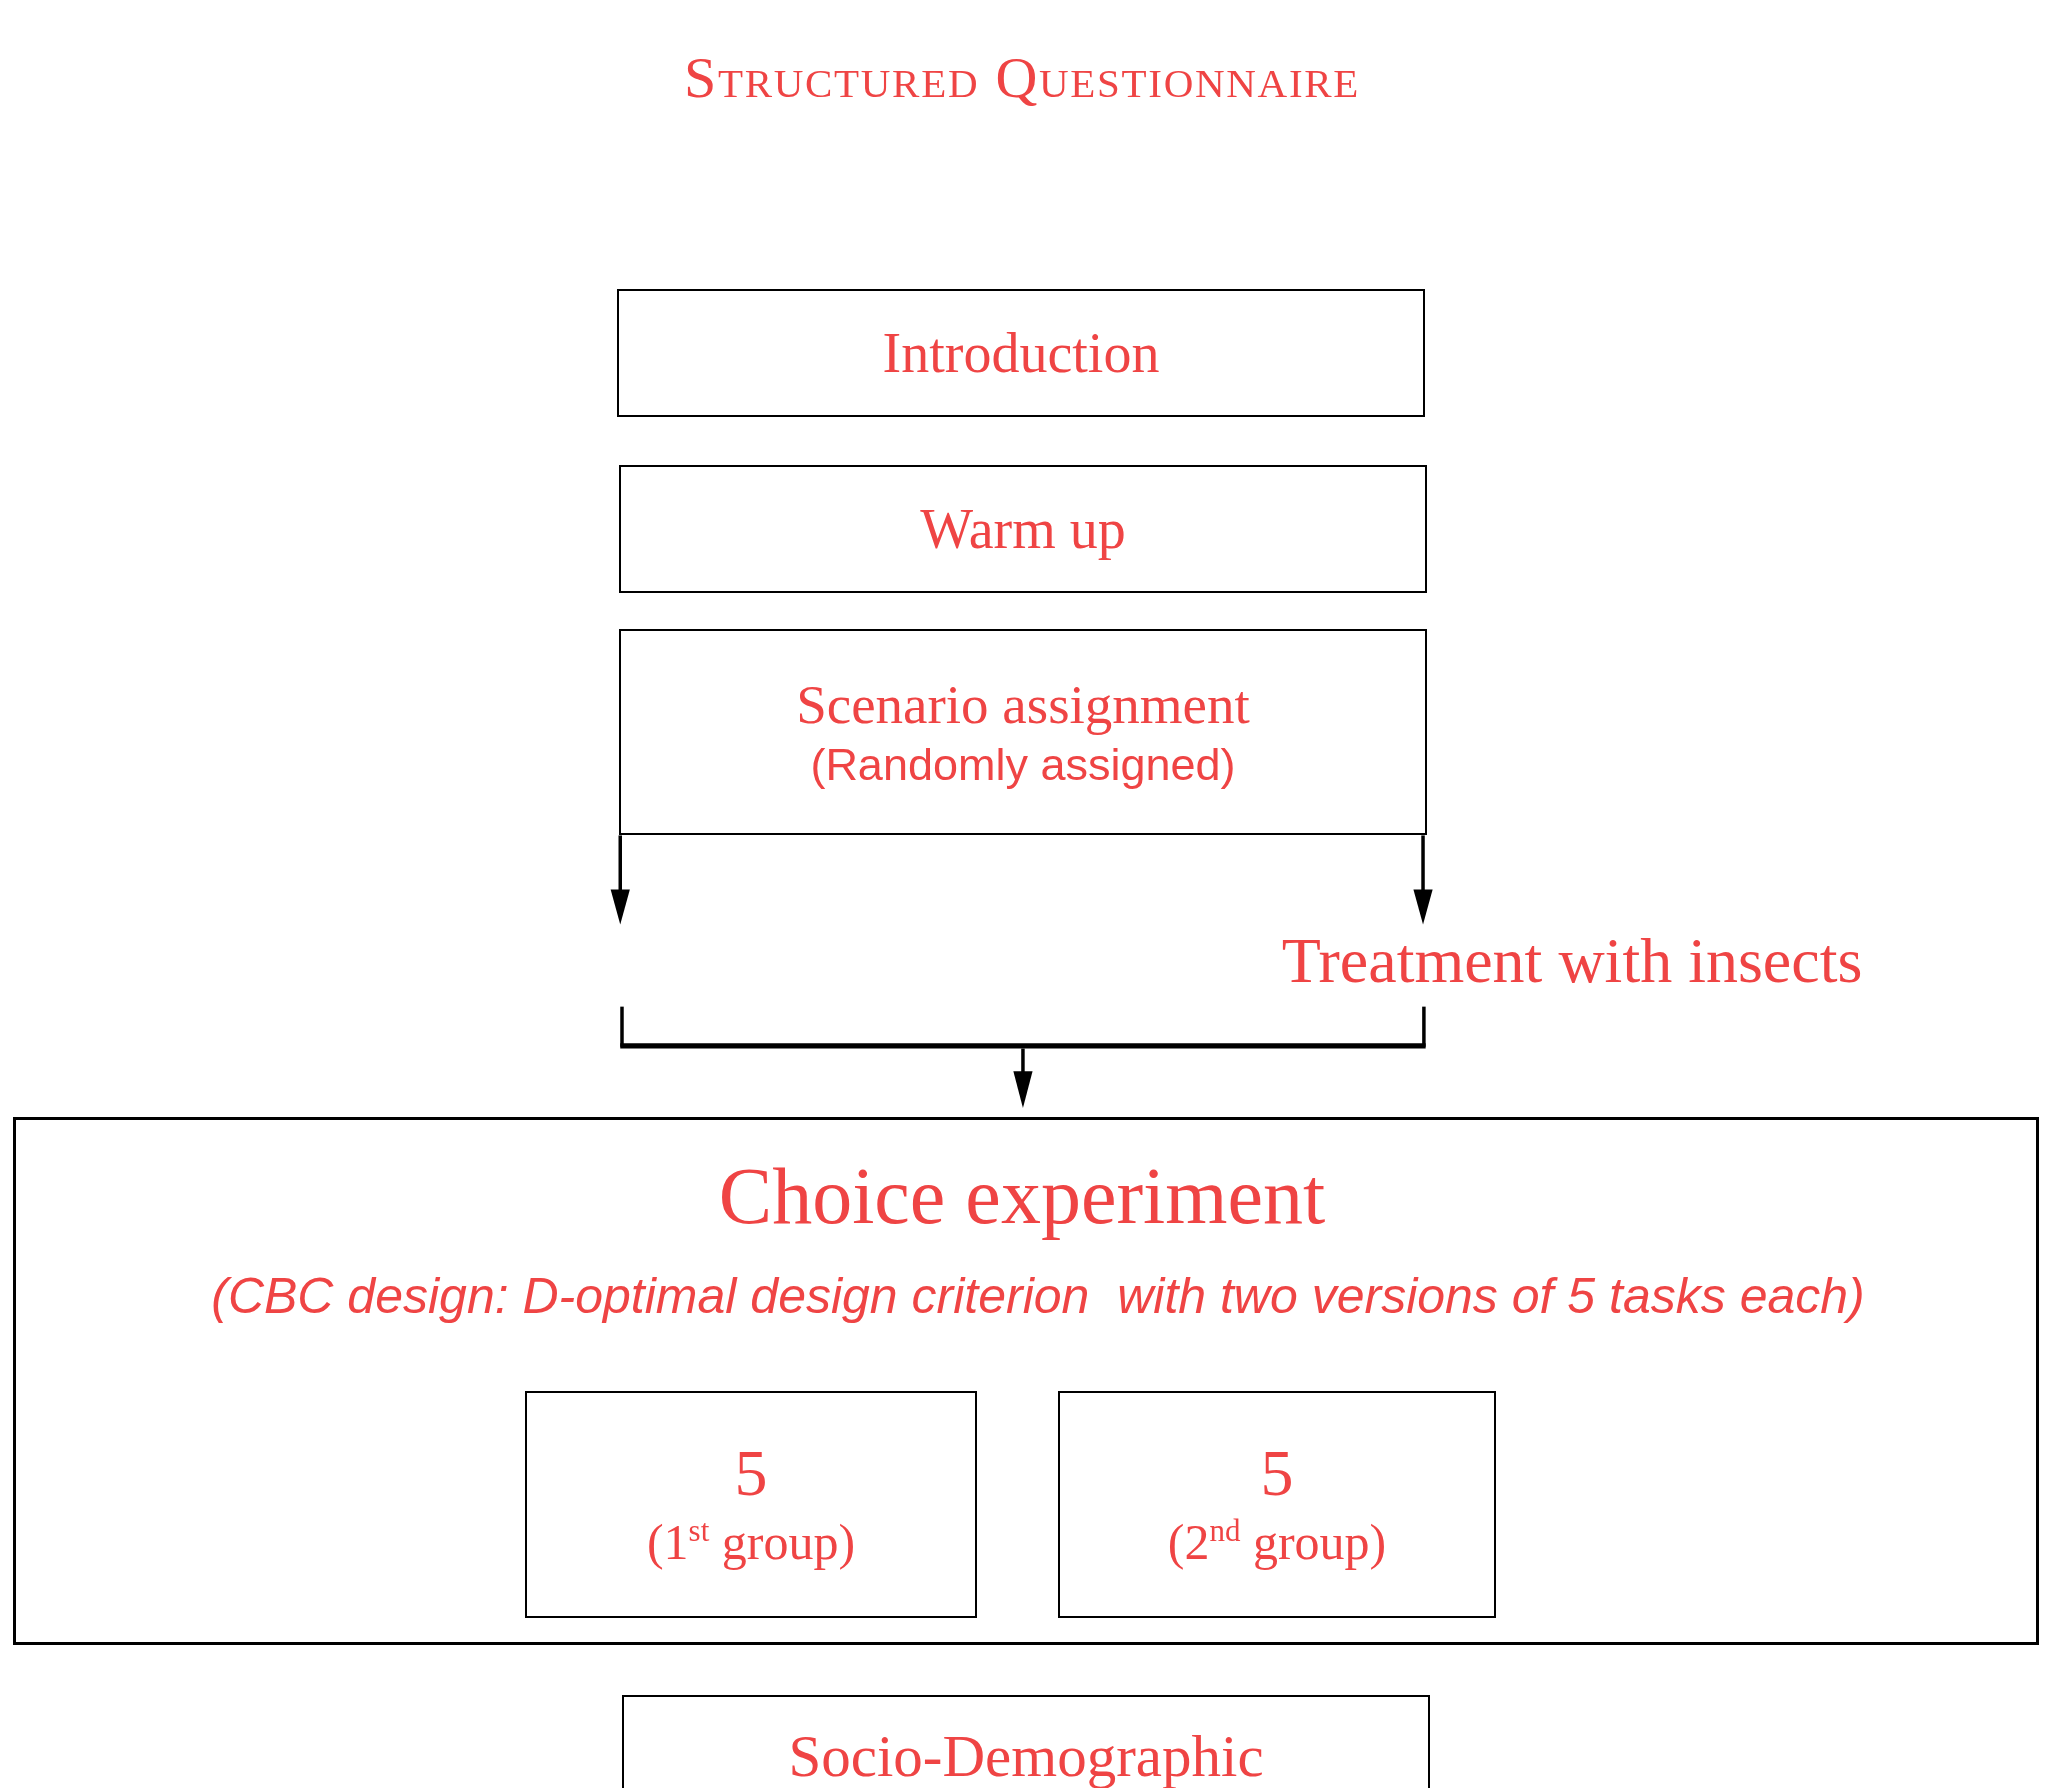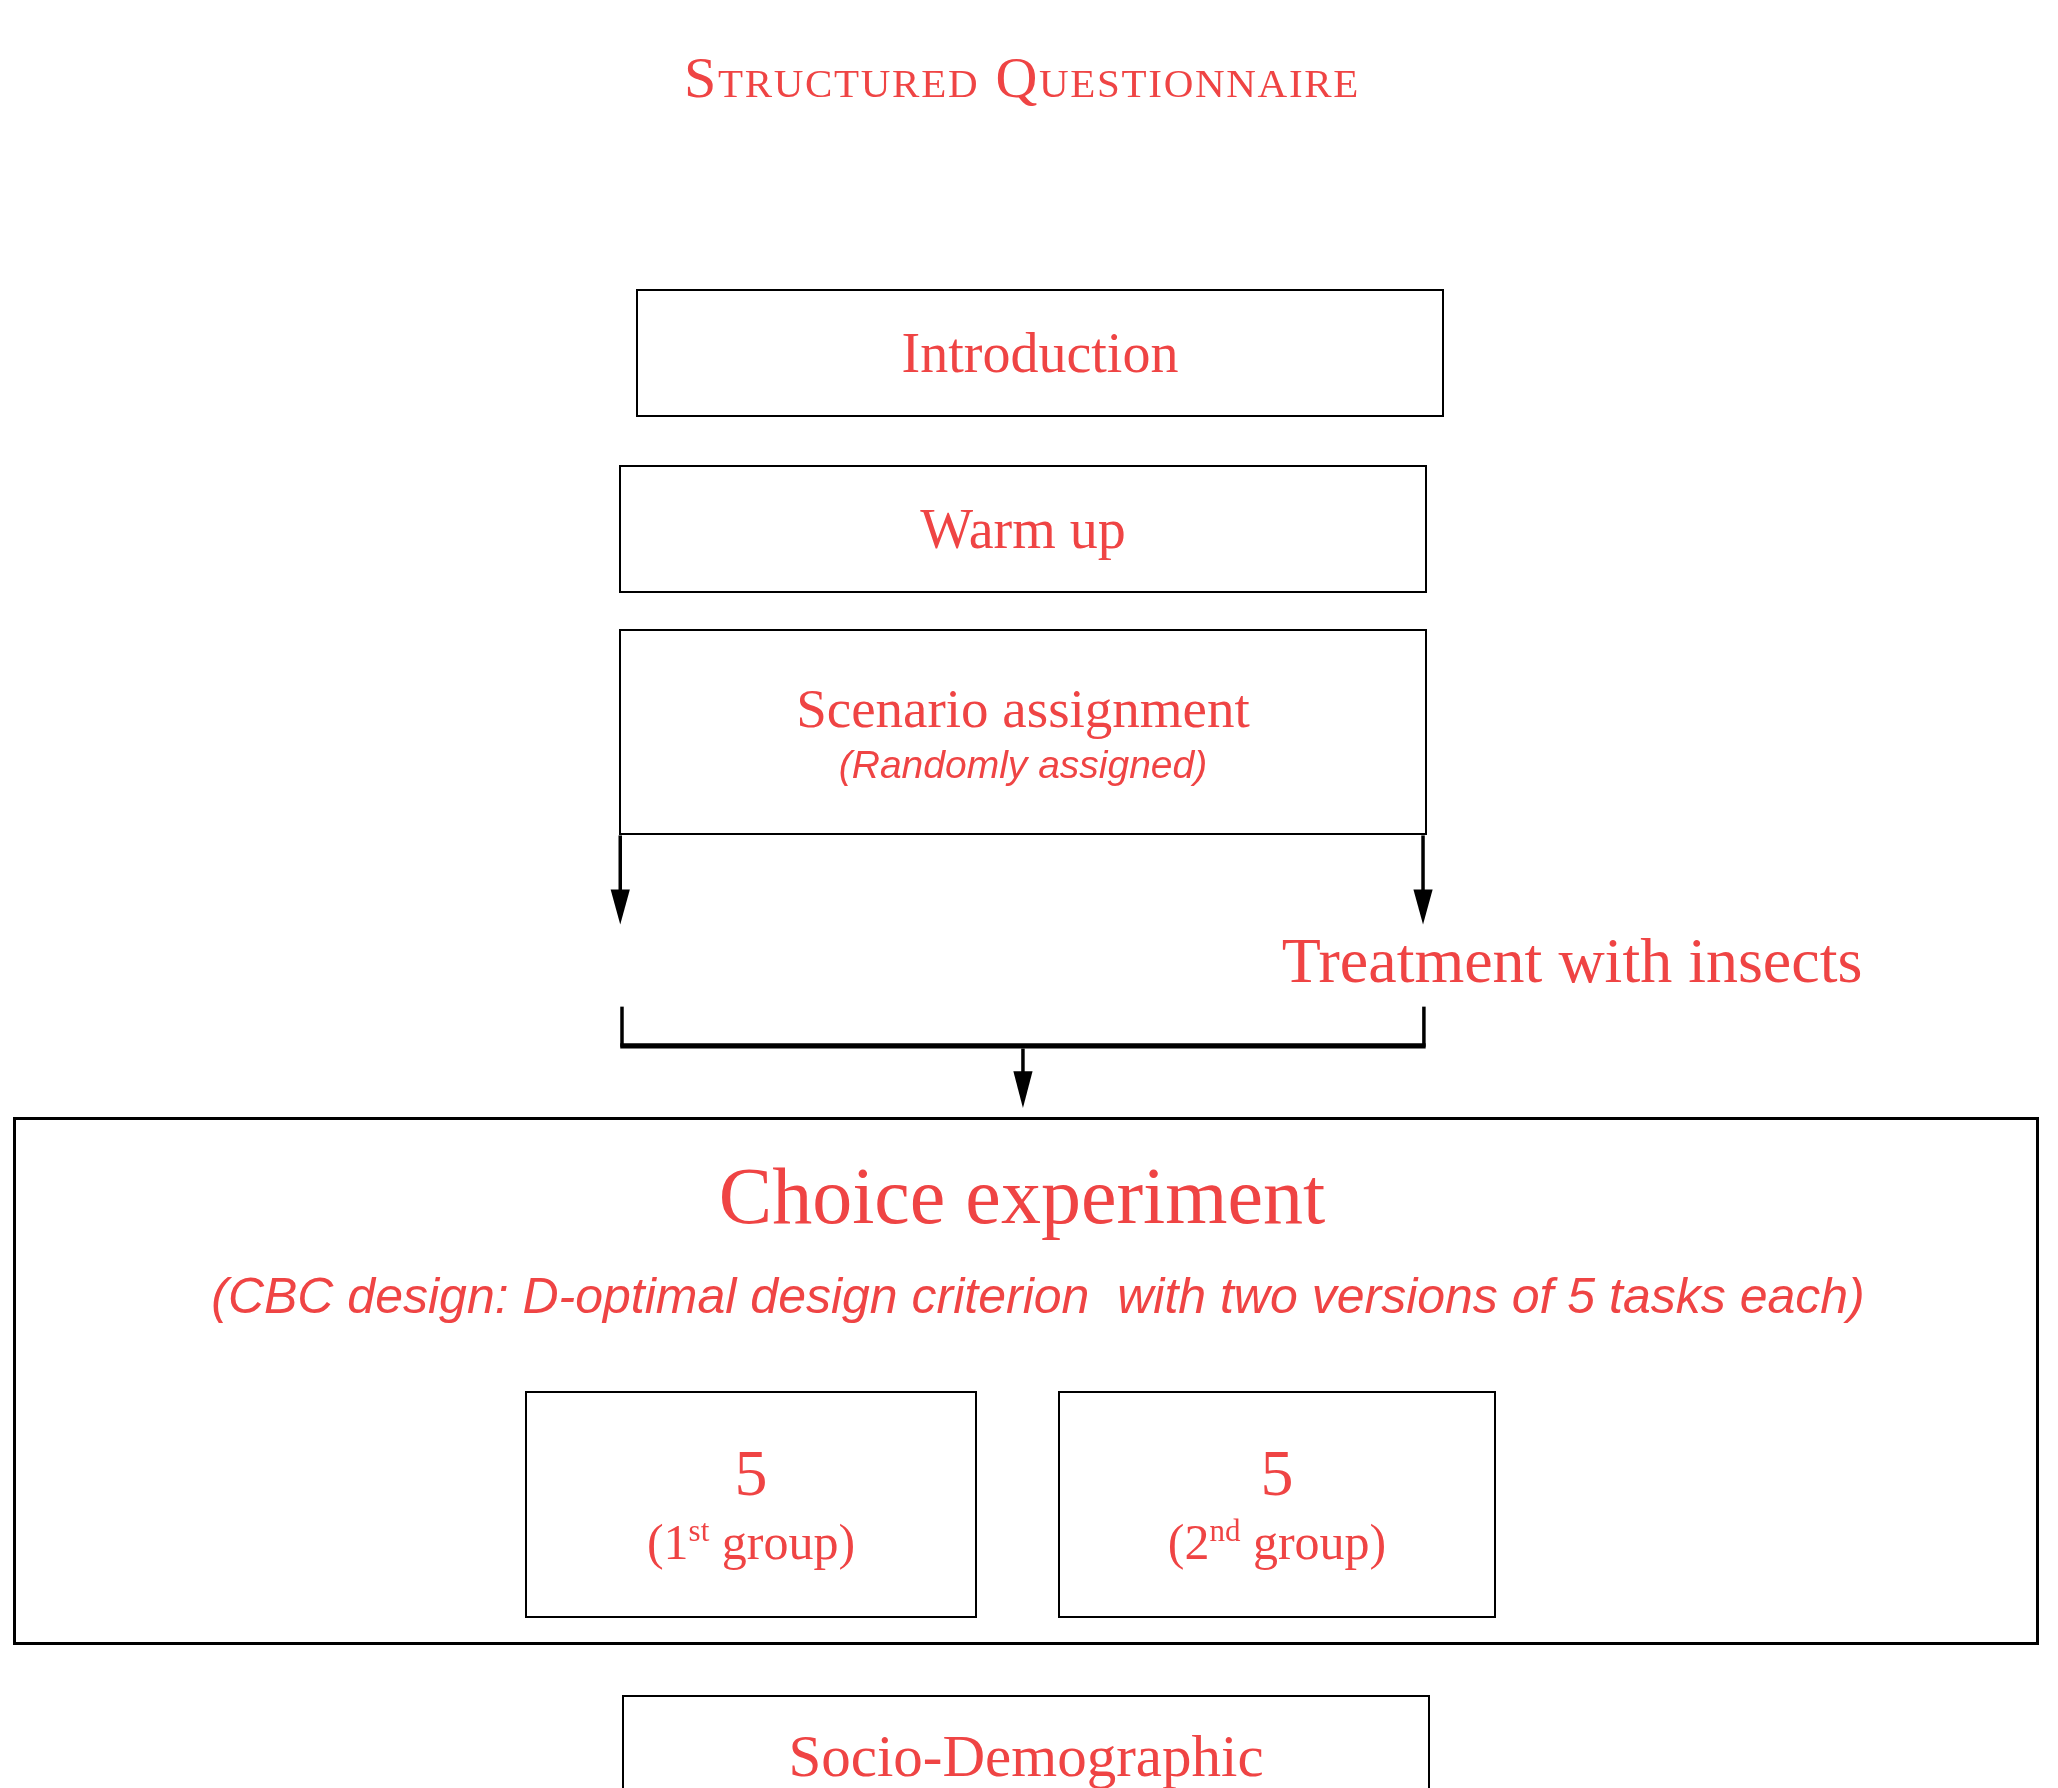--- a/index.html
+++ b/index.html
@@ -34,27 +34,26 @@
   .box {
     position: absolute;
     border: 2.6px solid #000;
     background: #fff;
     box-sizing: border-box;
     display: flex;
     align-items: center;
     justify-content: center;
     text-align: center;
   }
-  .box-intro  { left: 636px; top: 245px; width: 808px; height: 128px; font-size: 56px; }
+  .box-intro  { left: 617px; top: 245px; width: 808px; height: 128px; font-size: 56px; }
   .box-warm   { left: 619px; top: 421px; width: 808px; height: 128px; font-size: 56px; }
   .box-scenario { left: 619px; top: 585px; width: 808px; height: 206px; flex-direction: column; }
   .scenario-title { font-size: 55px; line-height: 1.15; }
   .scenario-note {
-    font-size: 39px;
-    font-style: italic;
+    font-size: 45px;
     font-family: "Liberation Sans", sans-serif;
     margin-top: 3.5px;
   }
   .treatment {
     position: absolute; top: 880px;
     font-size: 64px;
     text-align: center;
     white-space: nowrap;
   }
   .treatment-left  { left: 61px;  width: 908px; }

